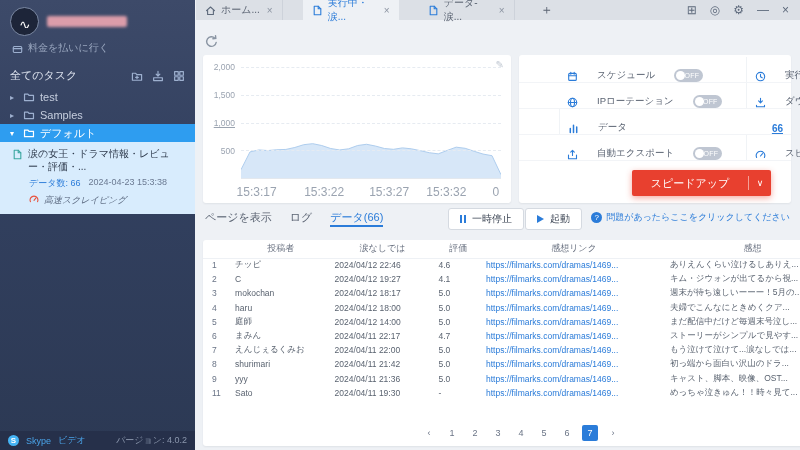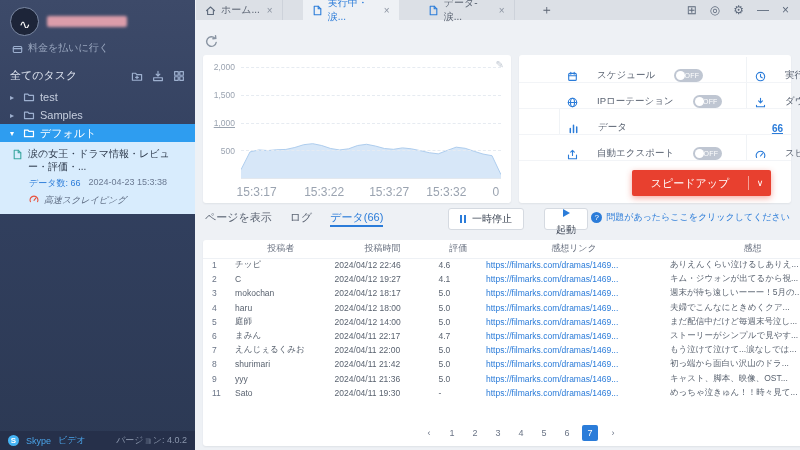--- a/index.html
+++ b/index.html
@@ -86,21 +86,21 @@
   .speed-btn .sep { width:1px; height:14px; background:rgba(255,255,255,.5); }
   .speed-btn .dd { width:22px; text-align:center; font-size:9px; }
 
   .subtabs { position:absolute; left:10px; top:182px; display:flex; gap:18px; font-size:11px; color:#5a6372; }
   .subtab { cursor:pointer; }
   .subtab.active { color:#2b7cd9; border-bottom:2px solid #2b7cd9; }
 
   .runbtn { position:absolute; top:180px; height:22px; background:#fff; border:1px solid #d5dae1; border-radius:3px;
     display:flex; align-items:center; gap:6px; padding:0 11px; font-size:10px; color:#3c4554; cursor:pointer; }
   .pause-btn { left:253px; }
-  .start-btn { left:349px;flex-direction:column; }
+  .start-btn { left:330px; }
   .pbars { display:flex; gap:2px; }
   .pbars i { width:2px; height:8px; background:#2b7cd9; display:block; }
   .ptri { width:0; height:0; border-left:7px solid #2b7cd9; border-top:4.5px solid transparent; border-bottom:4.5px solid transparent; }
 
   .help { position:absolute; right:10px; top:183px; display:flex; align-items:center; gap:4px;
     font-size:9px; color:#2b7cd9; cursor:pointer; }
   .q-ic { width:11px; height:11px; border-radius:50%; background:#2b7cd9; color:#fff; font-size:8px;
     display:flex; align-items:center; justify-content:center; flex:none; }
 
   .table-card { left:8px; top:212px; width:636px; height:206px; overflow:hidden; }
@@ -378,21 +378,21 @@
           <col class="c1">
           <col class="c2">
           <col class="c3">
           <col class="c4">
           <col class="c5">
         </colgroup>
       <thead>
         <tr>
           <th></th>
           <th>投稿者</th>
-          <th>投稿時間</th>
+          <th>涙なしでは</th>
           <th>評価</th>
           <th>感想リンク</th>
           <th>感想</th>
         </tr>
       </thead>
       <tbody>
           <tr>
             <td>1</td>
             <td>チッピ</td>
             <td>2024/04/12 22:46</td>

